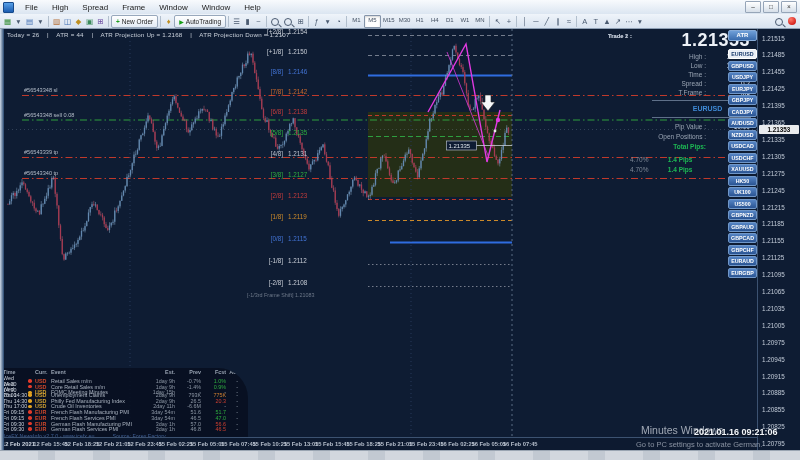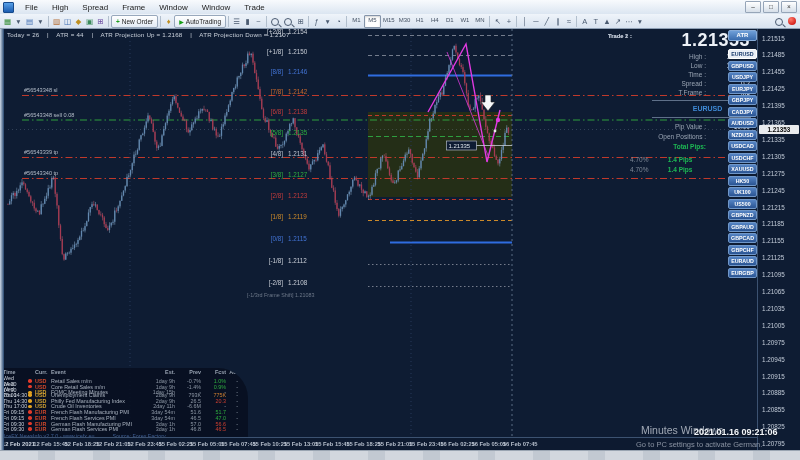--- a/index.html
+++ b/index.html
@@ -696,21 +696,21 @@
   <div class="menubar">
     <span class="appicon"></span>
     <span style="display:flex">
 
     <span class="menuitem">File</span>
         <span class="menuitem">High</span>
         <span class="menuitem">Spread</span>
         <span class="menuitem">Frame</span>
         <span class="menuitem">Window</span>
         <span class="menuitem">Window</span>
-        <span class="menuitem">Trade</span>
+        <span class="menuitem">Help</span>
       </span>
     <span class="winbtns">
       <span class="winbtn">–</span>
       <span class="winbtn">□</span>
       <span class="winbtn">×</span>
     </span>
   </div>
 
   <div class="toolbar">
     <span class="ticon c1">▦</span>

